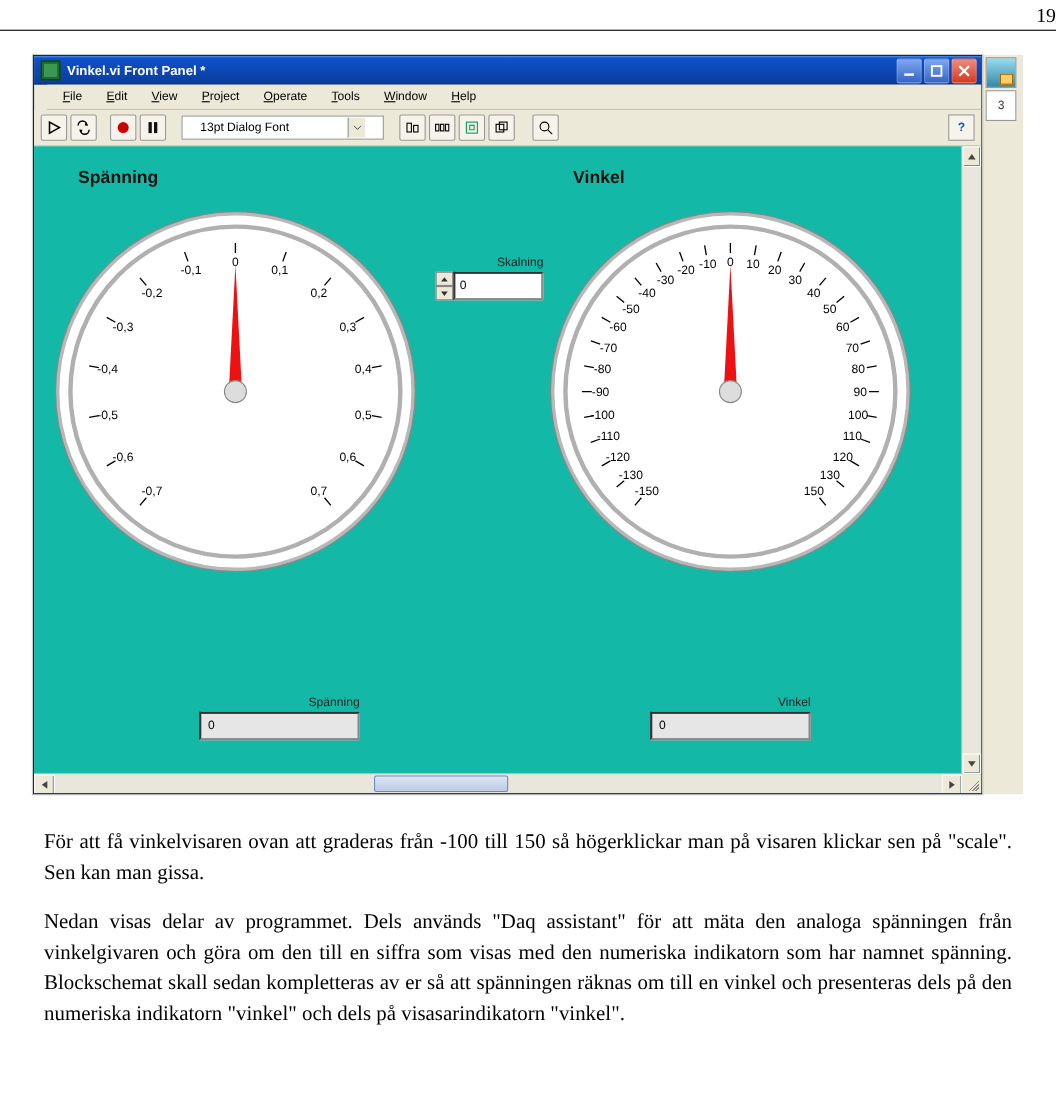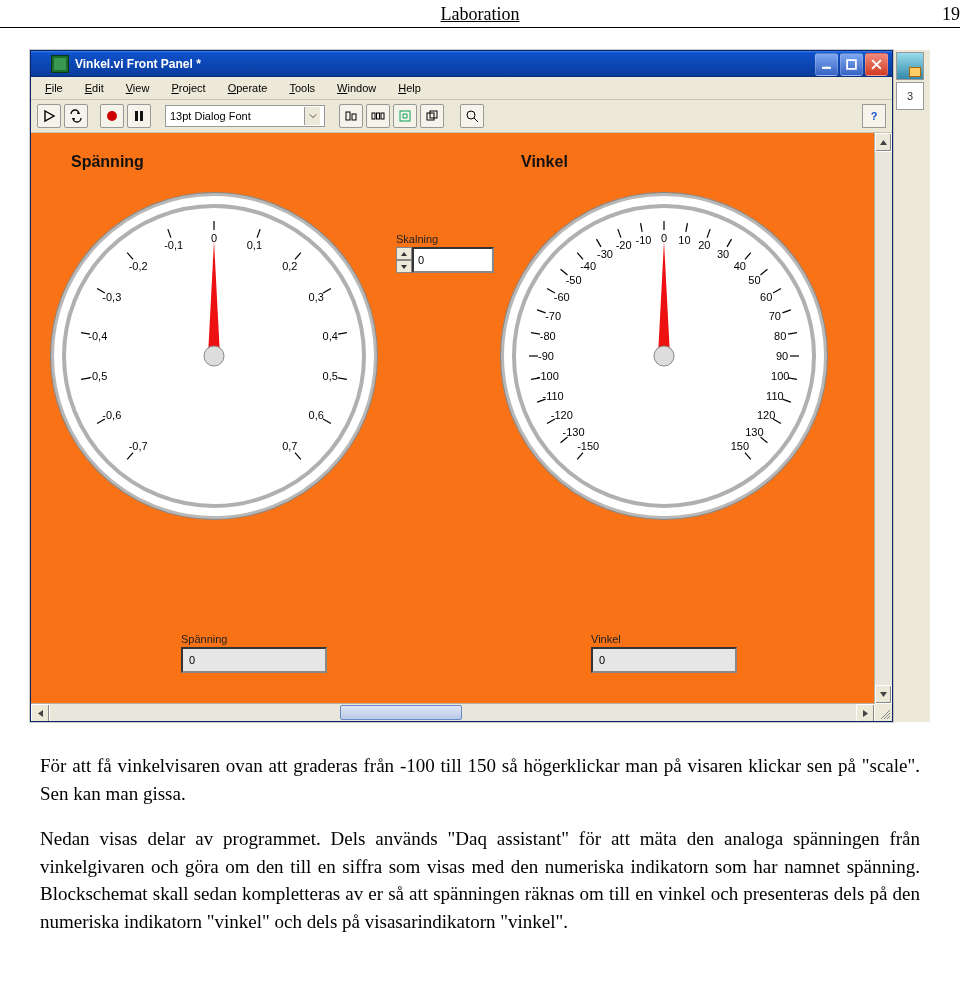--- a/index.html
+++ b/index.html
@@ -28,21 +28,21 @@
     border: 1px solid #0a246a;
     background: #ece9d8;
     font-family: Tahoma, Verdana, sans-serif;
     font-size: 11px;
     box-shadow: 0 0 0 1px #ccc;
   }
   .titlebar {
     height: 26px;
     background: linear-gradient(to bottom, #3a80f1 0%, #0f50c9 8%, #0a3ea0 92%, #0a2a72 100%);
     display:flex; align-items:center; color:#fff; font-weight:bold;
-    padding:0 4px 0 20px;
+    padding:0 4px 0 6px;
   }
   .titlebar .appicon {
     width:16px; height:16px; background:#1b6b2c;
     margin-right:6px; border:1px solid #0a3a14; position:relative;
   }
   .titlebar .appicon::after{
     content:""; position:absolute; inset:2px; background:#3a9852;
   }
   .titlebar .titletext { flex:1; font-size:12px; }
   .winbtns { display:flex; gap:2px; }
@@ -51,20 +51,21 @@
     background: linear-gradient(to bottom,#7fa8f0,#3764c4);
     border:1px solid #fff3; display:flex; align-items:center; justify-content:center;
     color:#fff; font-weight:bold;
   }
   .winbtn.close { background: linear-gradient(to bottom,#f08b7e,#d33a22); }
   .winbtn svg { width:11px; height:11px; }
 
   .menubar {
     display:flex; gap:2px; background:#ece9d8; padding:2px 4px;
     border-bottom:1px solid #c8c4b8;
+    margin-left:12px;
   }
   .menuitem {
     padding:2px 9px; border:1px solid transparent;
   }
   .menuitem .u { text-decoration:underline; }
 
   .toolbar {
     display:flex; align-items:center; gap:3px; padding:4px 6px;
     background:#ece9d8; border-bottom:1px solid #c8c4b8;
   }
@@ -72,21 +73,21 @@
     min-width:22px; height:22px; border:1px solid #999; background:#f5f3ea;
     display:inline-flex; align-items:center; justify-content:center;
     border-radius:2px;
   }
   .tbtn.small { width:22px; }
   .tbtn svg { width:14px; height:14px; }
   .tbtn.rec::after { content:""; width:10px; height:10px; border-radius:50%; background:#c00; }
   .tbtn.pause::after { content:""; width:3px; height:10px; background:#111; box-shadow:5px 0 0 #111; margin-right:5px; }
   .fontbox {
     border:1px solid #999; background:#fff; height:20px;
-    display:flex; align-items:center; min-width:150px; padding:0 4px;
+    display:flex; align-items:center; min-width:150px; padding:0 16px;
   }
   .fontbox .dd {
     width:15px; height:18px; margin-left:auto;
     background:#ece9d8; border-left:1px solid #999;
     display:flex; align-items:center; justify-content:center;
   }
   .help-q {
     margin-left:auto; width:22px; height:22px; border:1px solid #999;
     background:#f5f3ea; display:flex; align-items:center; justify-content:center;
     font-weight:bold; color:#1155cc;
@@ -101,21 +102,21 @@
   }
   .aux-col .auxbox {
     width:26px; height:26px; border:1px solid #999; background:#fff;
     display:flex; align-items:center; justify-content:center;
   }
   .aux-col .auxbox.icon { background:linear-gradient(#9de,#38a); position:relative; }
   .aux-col .auxbox.icon::after{ content:""; position:absolute; right:2px; bottom:2px; width:10px; height:8px; background:#fc6; border:1px solid #a60; }
 
   .panel-scroll {
     height: 588px;
-    background:#f97316;
+    background:#14b8a6;
     position:relative;
     overflow:hidden;
   }
   .vscroll { position:absolute; right:0; top:0; bottom:17px; width:17px;
     background:#ece9d8; border-left:1px solid #b5b2a4;
     display:flex; flex-direction:column; }
   .scrbtn { height:17px; background:#ece9d8; border:1px solid #fff;
     box-shadow:inset -1px -1px 0 #888; display:flex; align-items:center; justify-content:center; }
   .vscroll .track { flex:1; background:#e9e7db; }
   .hscroll { position:absolute; left:0; right:17px; bottom:0; height:17px;
@@ -134,21 +135,21 @@
   .gauge {
     position:absolute;
     background:#fff; border-radius:50%;
     border:3px solid #b8b8b8;
     box-shadow:inset 0 0 0 1px #fff, 0 0 0 1px #888;
   }
   .gauge-svg { width:100%; height:100%; display:block; }
   .tick-lbl { font:11px Arial, sans-serif; fill:#000; text-anchor:middle; }
 
   .num-control { position:absolute; font:11px Arial, sans-serif; }
-  .num-control .cap { color:#222; margin-bottom:2px; display:block; }
+  .num-control .cap { color:#222; margin-bottom:2px; display:block;text-align:right; }
   .num-row { display:flex; align-items:stretch; }
   .spin { display:flex; flex-direction:column; }
   .spinbtn {
     width:14px; height:11px; background:#ece9d8; border:1px solid #888;
     display:flex; align-items:center; justify-content:center;
   }
   .spinbtn svg { width:8px; height:6px; }
   .num-field {
     background:#fff; border:2px inset #888; min-width:70px; height:20px;
     padding:1px 4px; display:flex; align-items:center;
@@ -166,21 +167,20 @@
     line-height: 1.45;
     text-align: justify;
   }
   .prose p { margin: 0 0 18px; }
 </style>
 </head>
 <body>
 
 <div class="page-header">
   <span style="width:40px"></span>
-  <span class="lbl">Laboration</span>
   <span class="num">19</span>
 </div>
 
 <div class="screenshot-wrap">
 
 <div class="window-area">
 <div class="window-col">
 <div class="window">
 
   <div class="titlebar">

